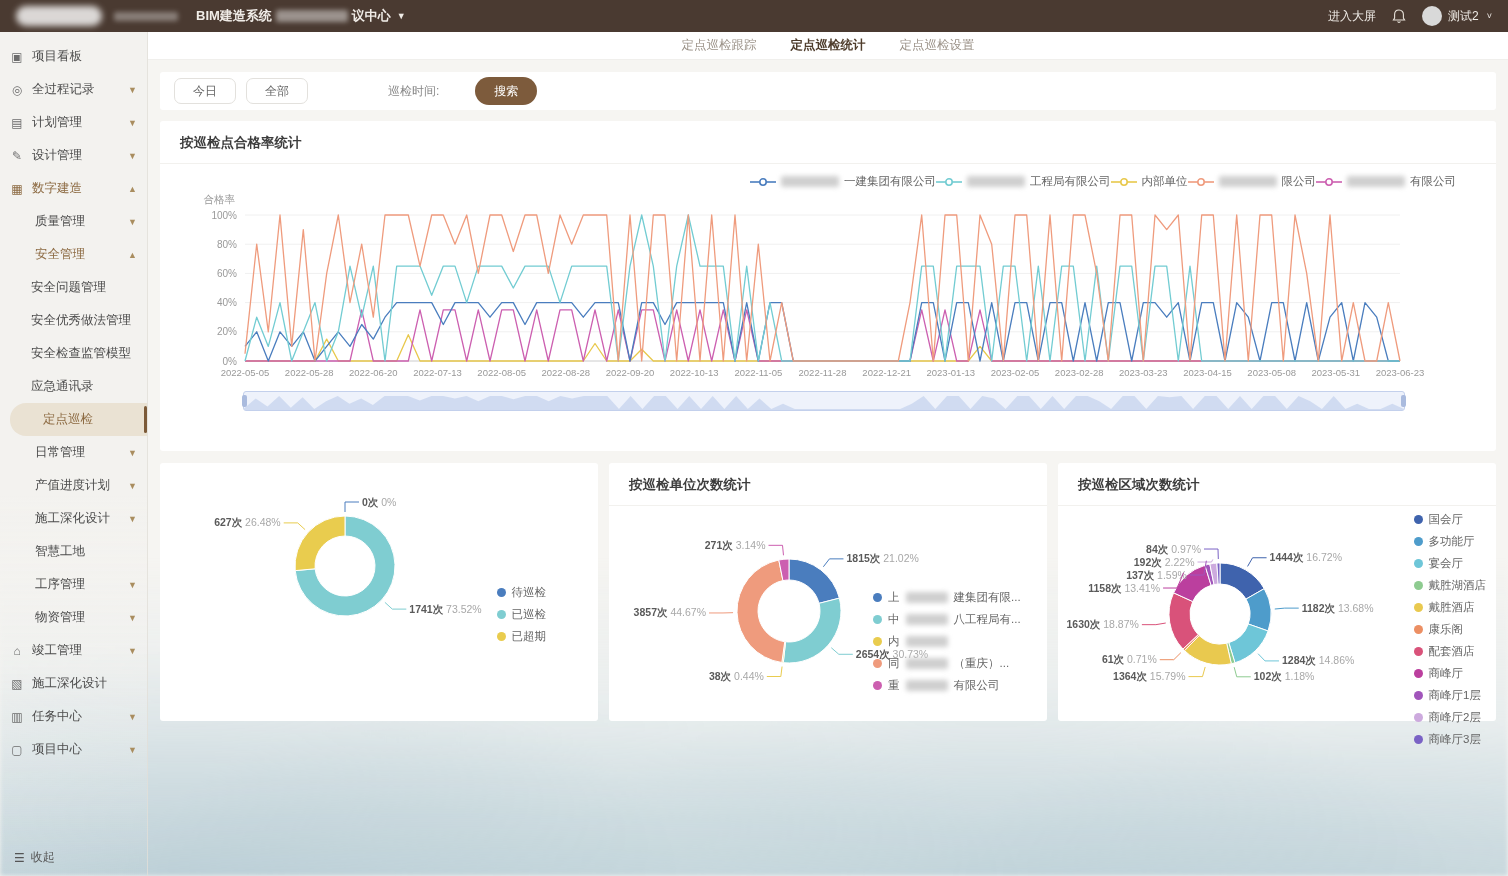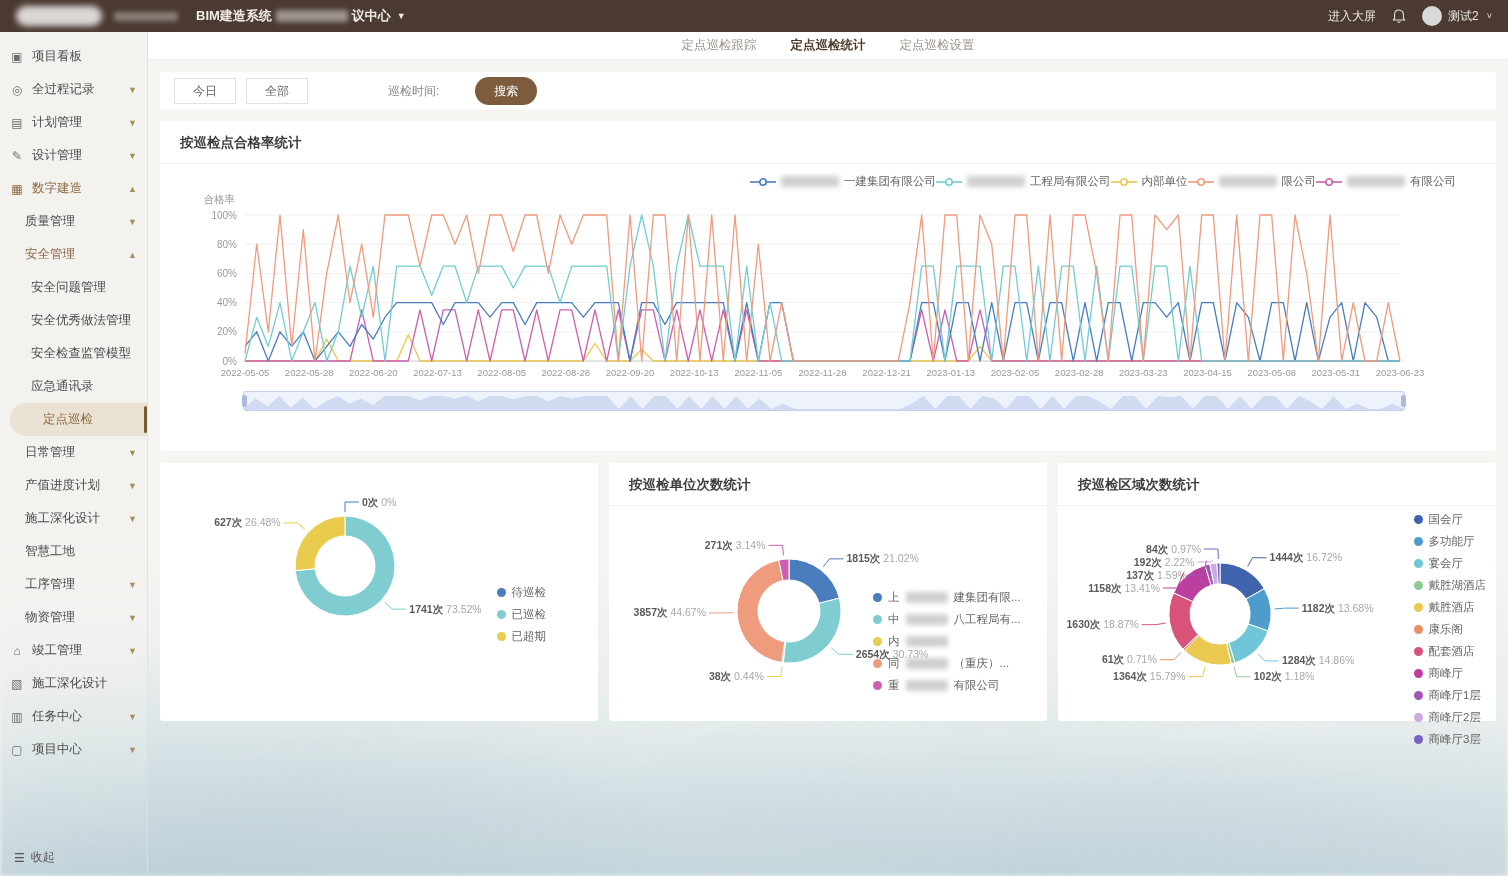--- a/index.html
+++ b/index.html
@@ -30,38 +30,38 @@
   .user-wrap { display:flex; align-items:center; gap:6px; }
 
   
   .sidebar { position:absolute; top:32px; left:0; bottom:0; width:148px; z-index:3;
     background:linear-gradient(180deg,#f3f2ef 0%,#f3f2ef 55%, rgba(243,242,239,.35) 78%, rgba(243,242,239,0) 100%);
     border-right:1px solid rgba(225,222,216,.8); }
   .menu { padding-top:8px; }
   .menu-item { position:relative; height:33px; display:flex; align-items:center; font-size:12.5px; color:#4c4c4c; cursor:pointer; padding-right:10px; }
   .menu-item .mi-icon { width:16px; text-align:center; margin-right:7px; font-size:12px; color:#6d6d6d; }
   .menu-item.lvl0 { padding-left:9px; }
-  .menu-item.lvl1 { padding-left:25px; }
+  .menu-item.lvl1 { padding-left:35px; }
   .menu-item.lvl2 { padding-left:19px;margin-left:12px; }
   .menu-item .arrow { margin-left:auto; font-size:9px; color:#a98d5f; }
   .menu-item.hl { color:#8d6b43; }
   .menu-item.hl .mi-icon { color:#8d6b43; }
   .menu-item.active { background:#eae2d3; border-radius:16px 0 0 16px; margin-left:10px; color:#8d6b43; }
   .menu-item.active.lvl2 { padding-left:33px; }
   .menu-item.active::after { content:""; position:absolute; right:0; top:3px; bottom:3px; width:3px; background:#7c5a38; border-radius:2px; }
   .collapse { position:absolute; left:14px; bottom:10px; font-size:12px; color:#555; display:flex; gap:6px; align-items:center; cursor:pointer; }
 
   
   .main { position:absolute; left:148px; top:32px; right:0; bottom:0; z-index:2; }
   .tabs-strip { height:28px; background:#fff; display:flex; justify-content:center; align-items:center; gap:34px; border-bottom:1px solid #f0efec; }
   .tab { font-size:12.5px; color:#9b9288; cursor:pointer; }
   .tab.active { color:#4f3d2c; font-weight:bold; }
 
   .filter-bar { margin:12px 12px 0 12px; height:38px; background:#fff; border-radius:3px; display:flex; align-items:center; padding:0 14px; gap:10px; }
-  .btn-plain { min-width:62px; height:26px; background:#fff; border:1px solid #e3e1dd; border-radius:0; font-size:12px; color:#666; display:flex; align-items:center; justify-content:center; cursor:pointer; }
+  .btn-plain { min-width:62px; height:26px; background:#fff; border:1px solid #e3e1dd; border-radius:7px; font-size:12px; color:#666; display:flex; align-items:center; justify-content:center; cursor:pointer; }
   .filter-label { font-size:12px; color:#888; margin-left:70px; }
   .date-range { width:238px; height:27px; border:1px solid #e3e1dd; border-radius:3px; display:flex; align-items:center; justify-content:space-between; padding:0 8px; font-size:12px; color:#666; cursor:pointer; background:#fff; }
   .date-range .sep { color:#bbb; }
   .cal-icon { width:13px; height:12px; border:1px solid #c9c7c3; border-radius:2px; position:relative; }
   .cal-icon::before { content:""; position:absolute; top:2px; left:0; right:0; border-top:1px solid #c9c7c3; }
   .btn-search { margin-left:26px; width:62px; height:28px; background:#7d5b3c; color:#fff; font-size:12px; border:none; border-radius:14px; display:flex; align-items:center; justify-content:center; cursor:pointer; }
 
   .card { background:#fff; border-radius:3px; }
   .chart-card { margin:11px 12px 0 12px; height:330px; position:relative; }
   .card-title { font-size:13.5px; font-weight:bold; color:#3d3d3d; padding:13px 20px 11px 20px; border-bottom:1px solid #f2f1ee; }

